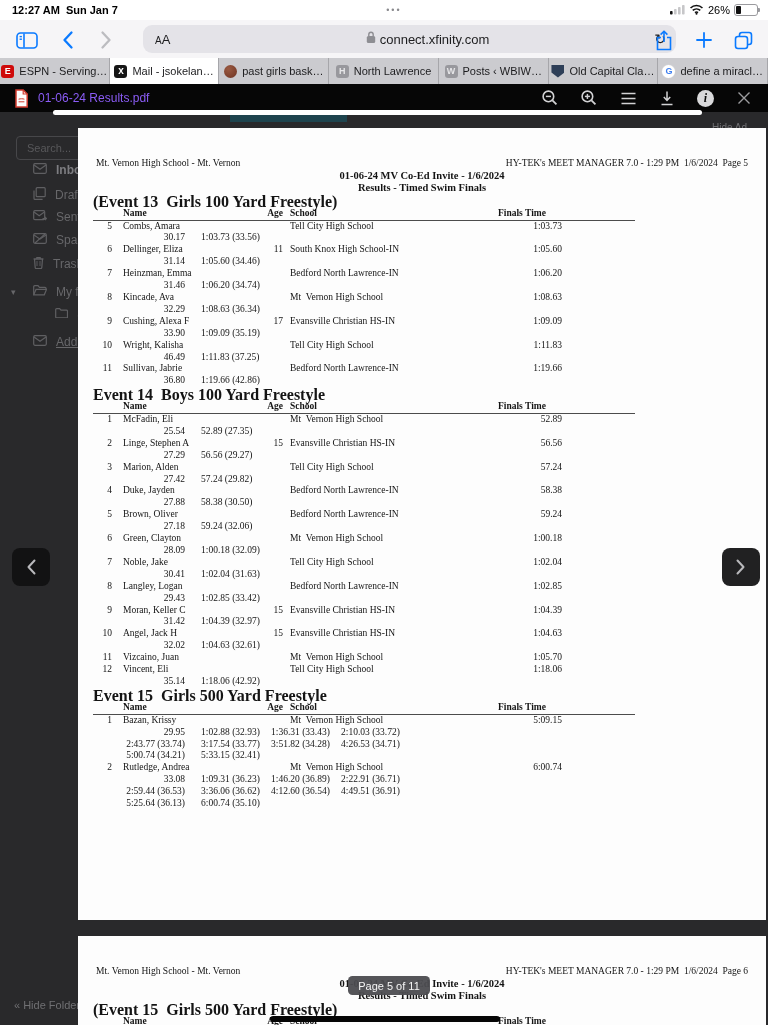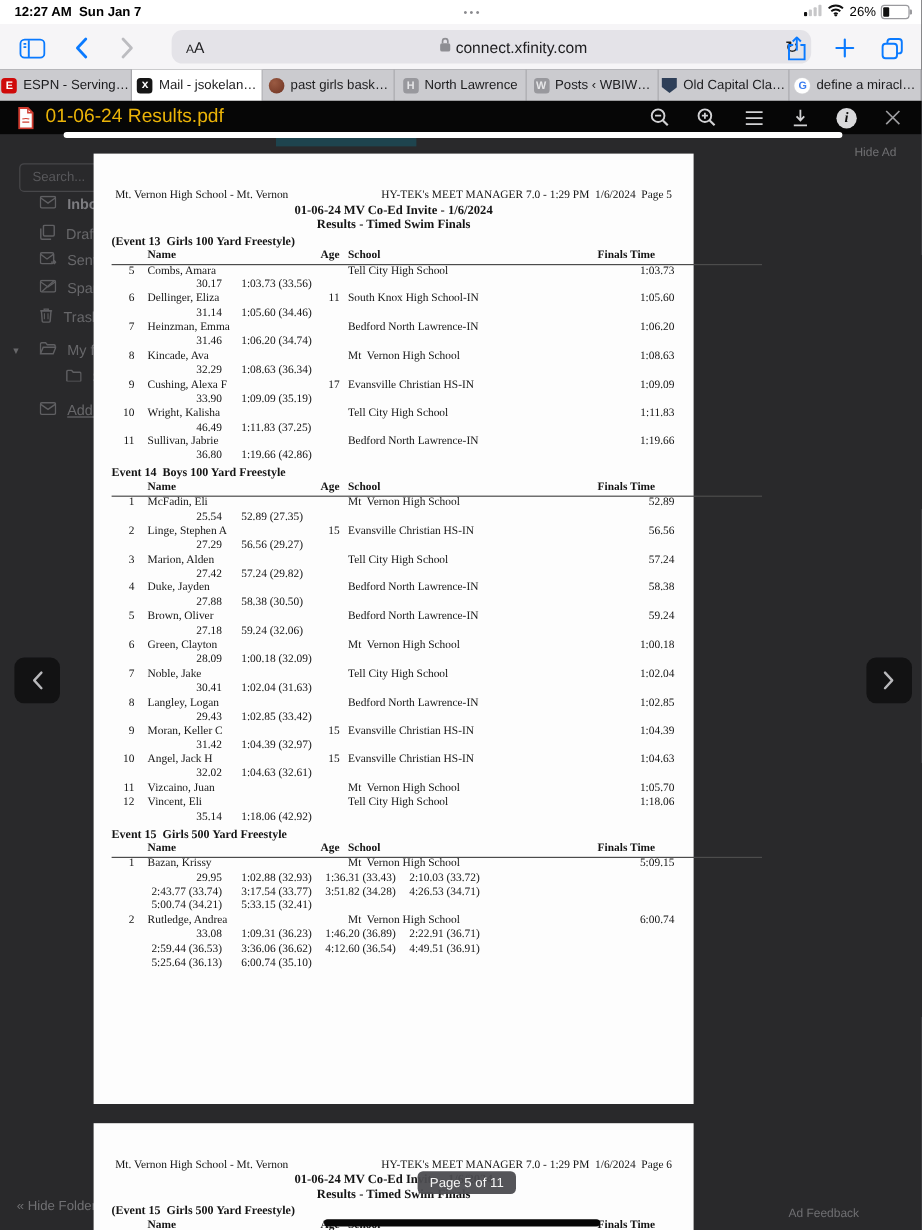--- a/index.html
+++ b/index.html
@@ -37,21 +37,21 @@
   .fav-espn{background:#cf0a0a;color:#fff;}
   .fav-xfinity{background:#161616;color:#fff;font-size:10px;}
   .fav-basketball{background:radial-gradient(circle at 35% 30%,#9a5a42,#6e3322);border-radius:50%;}
   .fav-letter-h,.fav-letter-w{background:#98989d;color:#e6e6e8;}
   .fav-shield{background:#2e3f58;border-radius:0;clip-path:polygon(0 0,100% 0,100% 62%,50% 100%,0 62%);color:#b7c2d4;font-size:8px;}
   .fav-google{background:#fff;color:#3d7ef0;border-radius:50%;box-shadow:0 0 0 0.5px #d7d7da;}
 
   
   #pdf-toolbar{position:absolute;top:84px;left:0;width:768px;height:28px;background:#060606;
     display:flex;align-items:center;color:#f2f2f2;}
-  #pdf-filename{font-size:16px;margin-left:8px;color:#eab308;text-align:right;}
+  #pdf-filename{font-size:12px;margin-left:8px;color:#8b5cf6;text-align:right;}
   #pdf-actions{margin-left:auto;display:flex;align-items:center;gap:21px;padding-right:15px;}
   .pico{display:flex;align-items:center;justify-content:center;width:18px;height:18px;}
   #info-button{width:17px;height:17px;border-radius:50%;background:#d9d9db;color:#0a0a0a;
     font-family:"Liberation Serif",serif;font-weight:bold;font-style:italic;font-size:12px;
     display:flex;align-items:center;justify-content:center;}
 
   
   #content-bg{position:absolute;top:112px;left:0;width:768px;height:913px;background:#29292b;}
   #scroll-progress{position:absolute;left:53px;top:110px;width:649px;height:5px;background:#ffffff;border-radius:2.5px;z-index:5;}
   #bg-teal-strip{position:absolute;left:230px;top:115px;width:117px;height:7px;background:#1e444e;}
@@ -59,29 +59,29 @@
     border-radius:4px;color:#58585b;font-size:11px;display:flex;align-items:center;padding-left:10px;box-sizing:border-box;}
   #email-sidebar-items{position:absolute;left:0;top:158px;width:170px;}
   .sb-item{position:absolute;left:0;display:flex;align-items:center;gap:9px;color:#67676a;font-size:12px;padding-left:33px;}
   .sb-item.bold{font-weight:bold;color:#7d7d81;}
   .sb-item.indent{padding-left:55px;}
   .sb-item .caret{position:absolute;left:11px;font-size:9px;color:#67676a;}
   .sb-item.underline .sb-lbl{text-decoration:underline;}
   .dim-text{position:absolute;color:#707073;font-size:10px;}
 
   
-  .pdfpage{position:absolute;left:78px;width:500px;background:#fdfdfd;color:#141414;
+  .pdfpage{position:absolute;left:78px;width:688px;background:#fdfdfd;color:#141414;
     font-family:"Liberation Serif",serif;font-size:9.5px;line-height:11.9px;z-index:4;}
   #pdf-page-1{top:128px;height:792px;}
   #pdf-page-2{top:936px;height:89px;overflow:hidden;}
   .pdfpage .pg-inner{padding-top:30px;}
   .meta-row{display:flex;justify-content:space-between;padding:0 18px;white-space:pre;}
   .doc-title,.doc-subtitle{text-align:center;font-weight:bold;font-size:10.5px;white-space:pre;}
   .ev-section{margin-top:2px;}
-  .ev-title{font-weight:bold;font-size:10px;padding-left:15px;white-space:pre;}
+  .ev-title{font-weight:bold;font-size:16px;padding-left:15px;white-space:pre;}
   .hdr-row{display:flex;font-weight:bold;margin-left:15px;width:542px;border-bottom:1.2px solid #4c4c4c;white-space:pre;}
   .h-name{width:170px;padding-left:30px;box-sizing:border-box;}
   .h-age{width:20px;text-align:right;}
   .h-school{width:215px;padding-left:7px;box-sizing:border-box;}
   .h-time{width:64px;}
   .res-row{display:flex;white-space:pre;}
   .r-place{width:34px;text-align:right;}
   .r-name{width:151px;padding-left:11px;box-sizing:border-box;}
   .r-age{width:20px;text-align:right;}
   .r-school{width:215px;padding-left:7px;box-sizing:border-box;}

